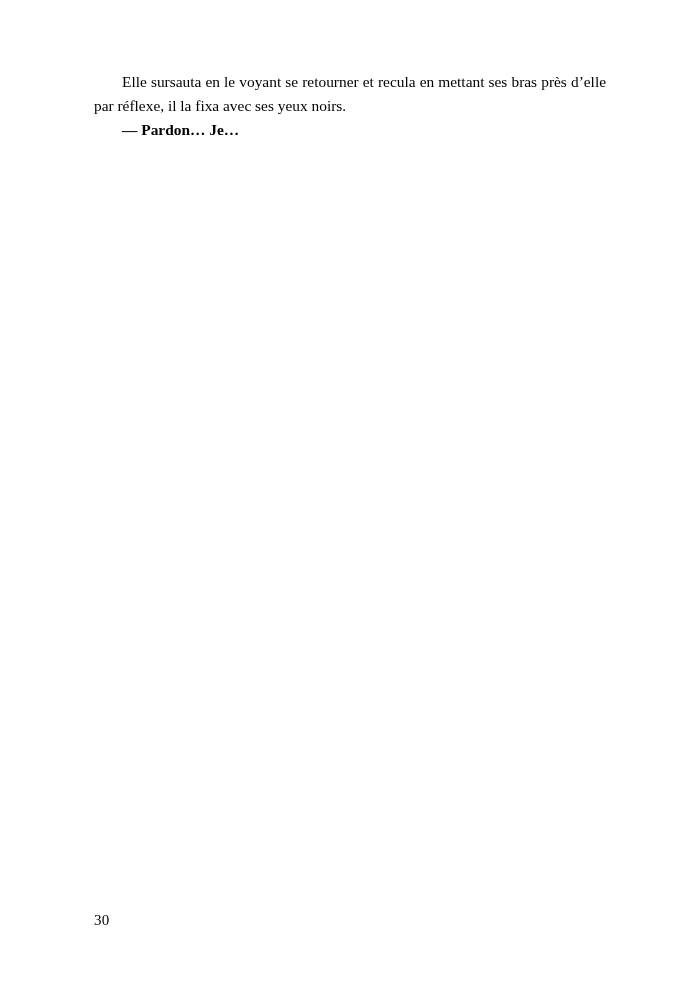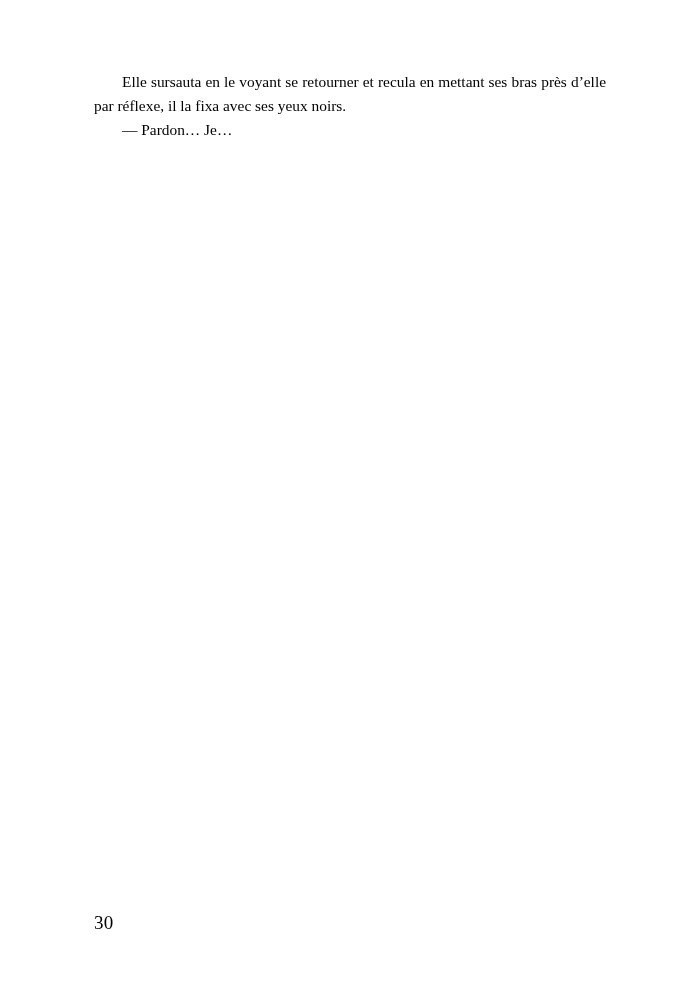--- a/index.html
+++ b/index.html
@@ -31,26 +31,27 @@
   .para {
     margin: 0;
     text-indent: 28px;
     text-align: justify;
     font-size: 15.4px;
     line-height: 1.55;
     hyphens: none;
   }
   .para.dialogue {
     text-indent: 28px;
+    font-weight: bold;
   }
   .folio {
     position: absolute;
     left: 94px;
     top: 913px;
-    font-size: 19px;
+    font-size: 15px;
     line-height: 1;
     letter-spacing: 0.2px;
   }
 </style>
 </head>
 <body>
 
 <div class="page">
 
   <div class="text-block">

